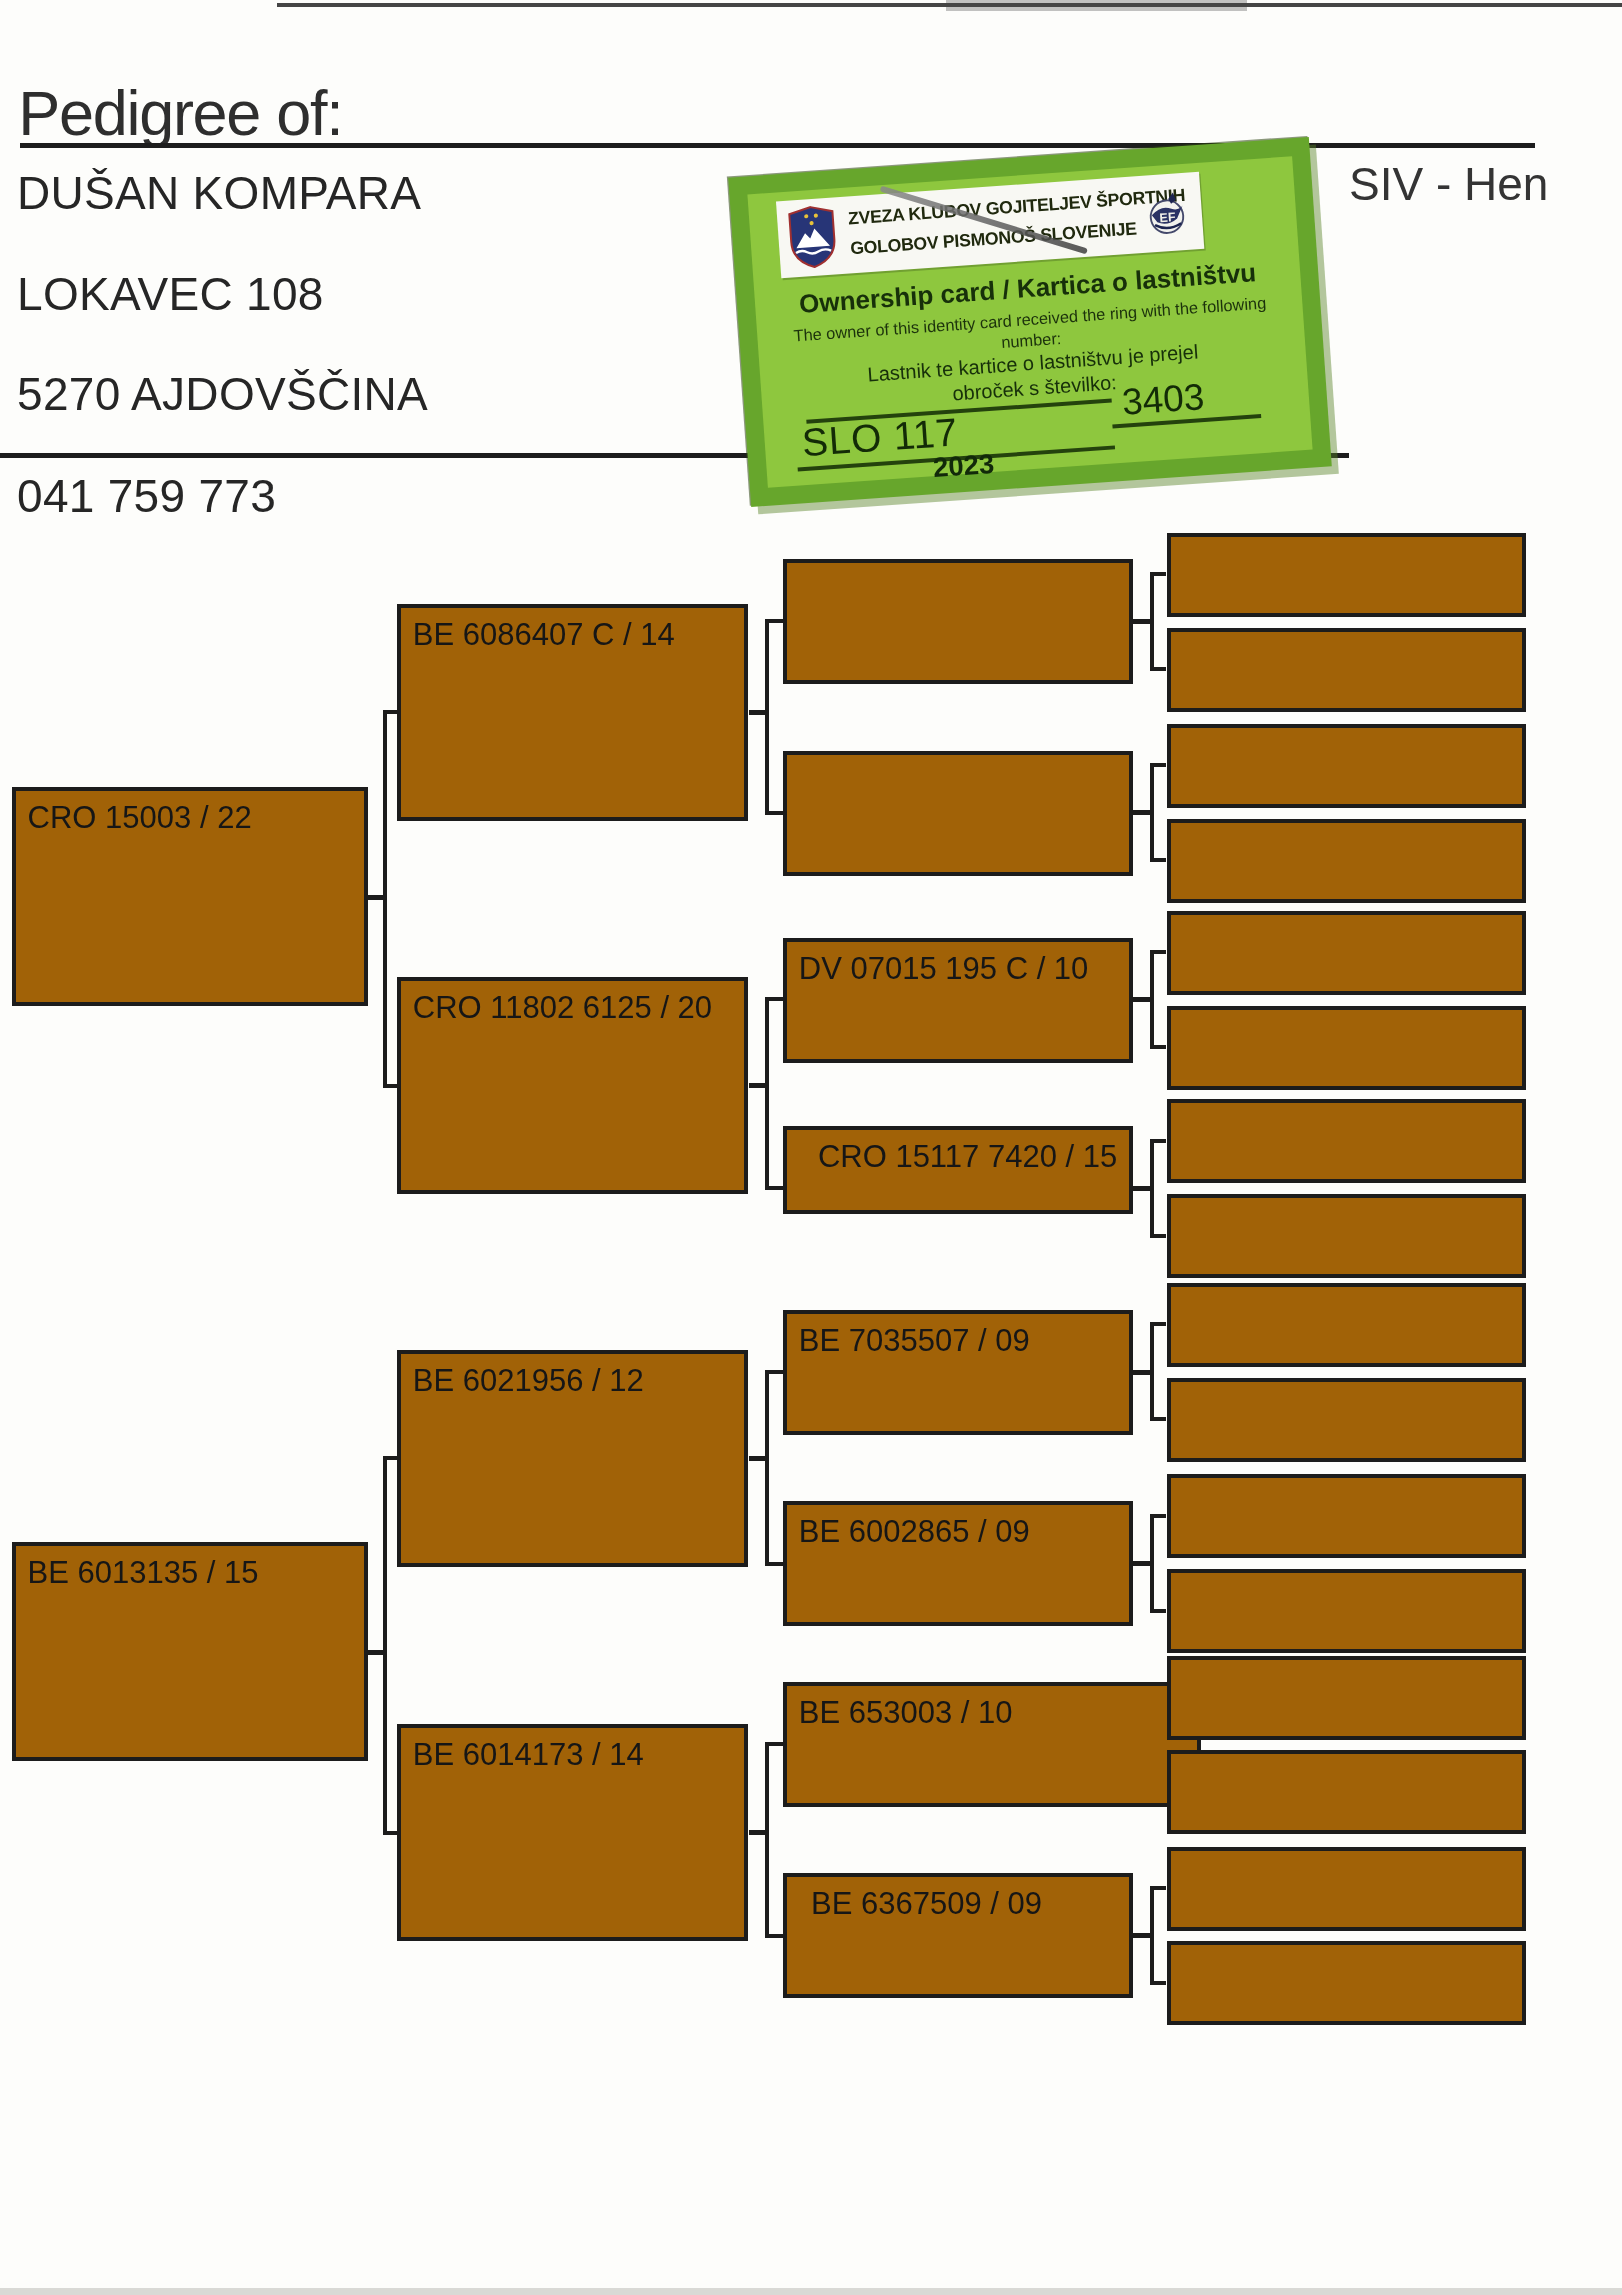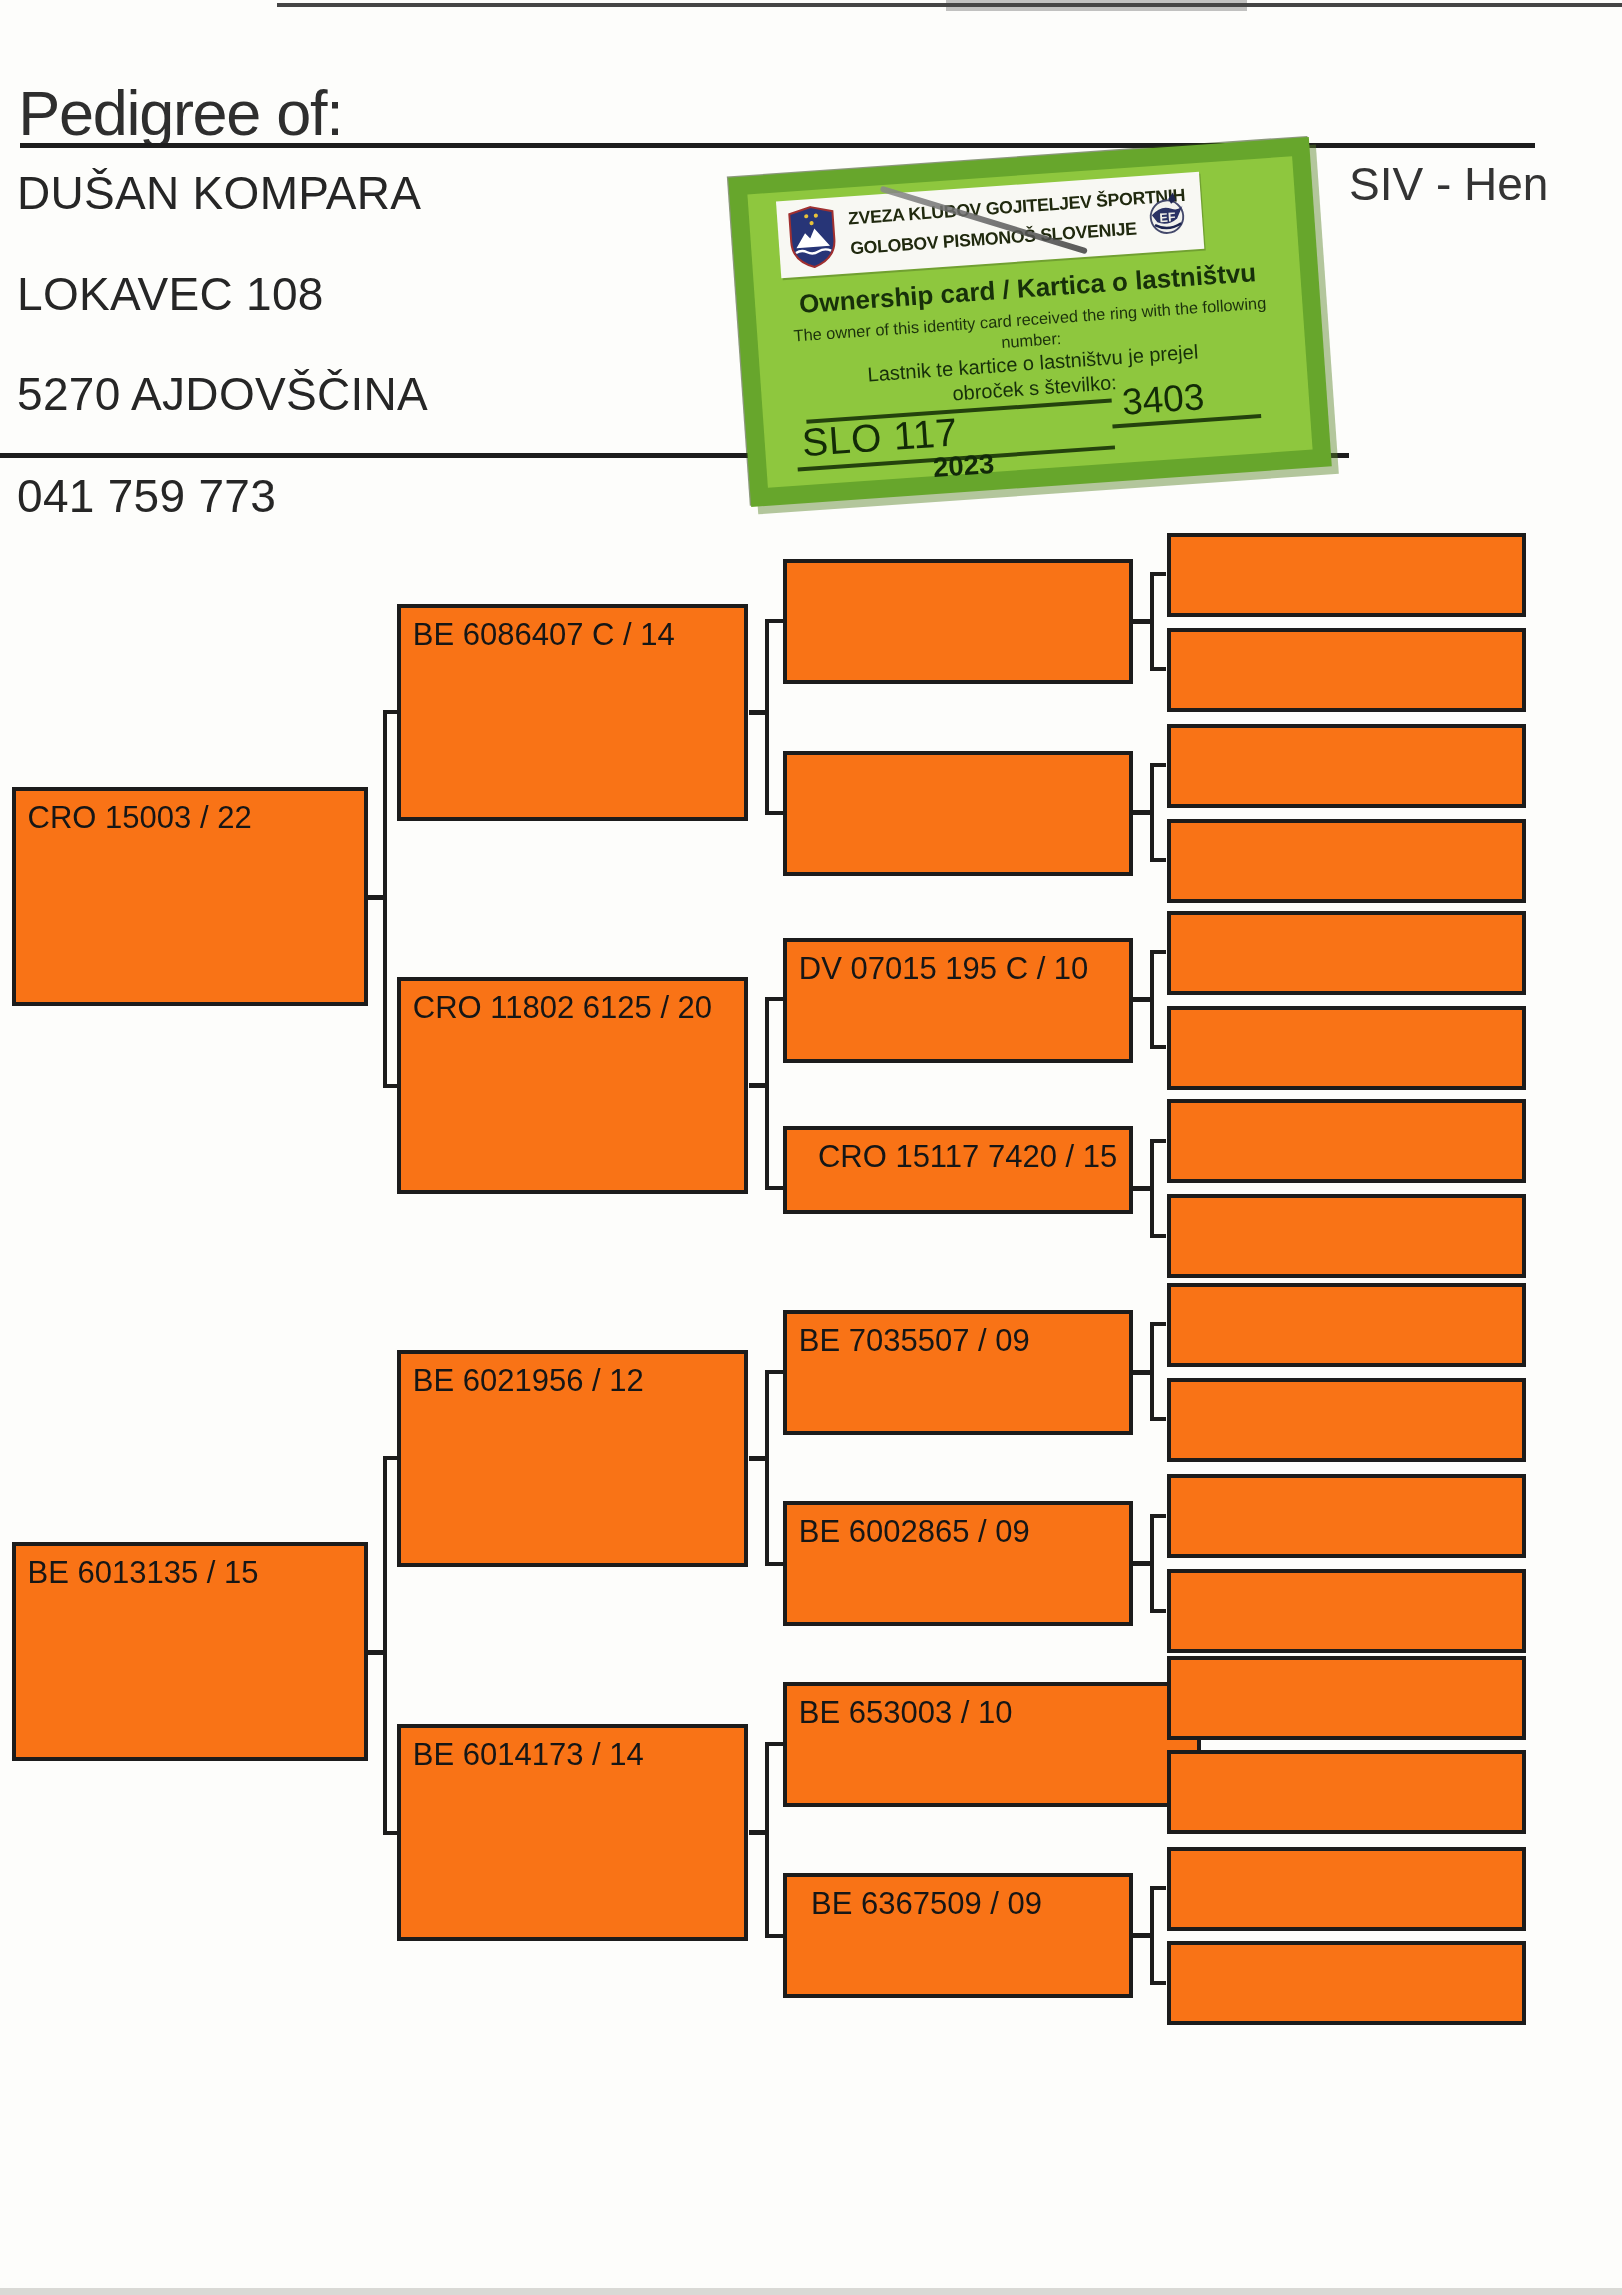--- a/index.html
+++ b/index.html
@@ -7,21 +7,21 @@
         font-family:"Liberation Sans","DejaVu Sans",sans-serif;color:#1d1d1d;}
 
   .hline{position:absolute;background:#2a2a2a;height:4.6px;}
   .vnoise{position:absolute;background:#9a9a9a;opacity:.6;}
 
   .title{position:absolute;font-size:63px;letter-spacing:-1.3px;color:#2e2e2e;white-space:nowrap;}
   .owner-line{position:absolute;font-size:46px;color:#262626;letter-spacing:0.3px;white-space:nowrap;}
   .siv{position:absolute;font-size:46px;color:#343434;white-space:nowrap;}
 
   
-  .pbox{position:absolute;box-sizing:border-box;border:4.6px solid #1c1c1c;background:#f97316;
+  .pbox{position:absolute;box-sizing:border-box;border:4.6px solid #1c1c1c;background:#a16207;
         font-size:31px;color:#161616;padding:9.2px 11.8px;white-space:nowrap;z-index:3;}
   .bracket{position:absolute;box-sizing:border-box;border-left:4.6px solid #1c1c1c;
            border-top:4.6px solid #1c1c1c;border-bottom:4.6px solid #1c1c1c;z-index:1;}
   .stub{position:absolute;height:4.6px;background:#1c1c1c;z-index:1;}
 
   
   .card{position:absolute;left:739px;top:157px;width:582px;height:330px;background:#67a62c;
         transform:rotate(-4deg);z-index:5;box-shadow:6.5px 7.9px 0 rgba(88,130,40,.45), -1.3px -1.3px 0 rgba(46,70,18,.55);}
   .card-inner{position:absolute;left:18.3px;top:18.3px;right:18.3px;bottom:18.3px;background:#8ec73e;}
   .strip{position:absolute;left:27.5px;top:9.2px;width:424px;height:77px;background:#f8f8f3;

